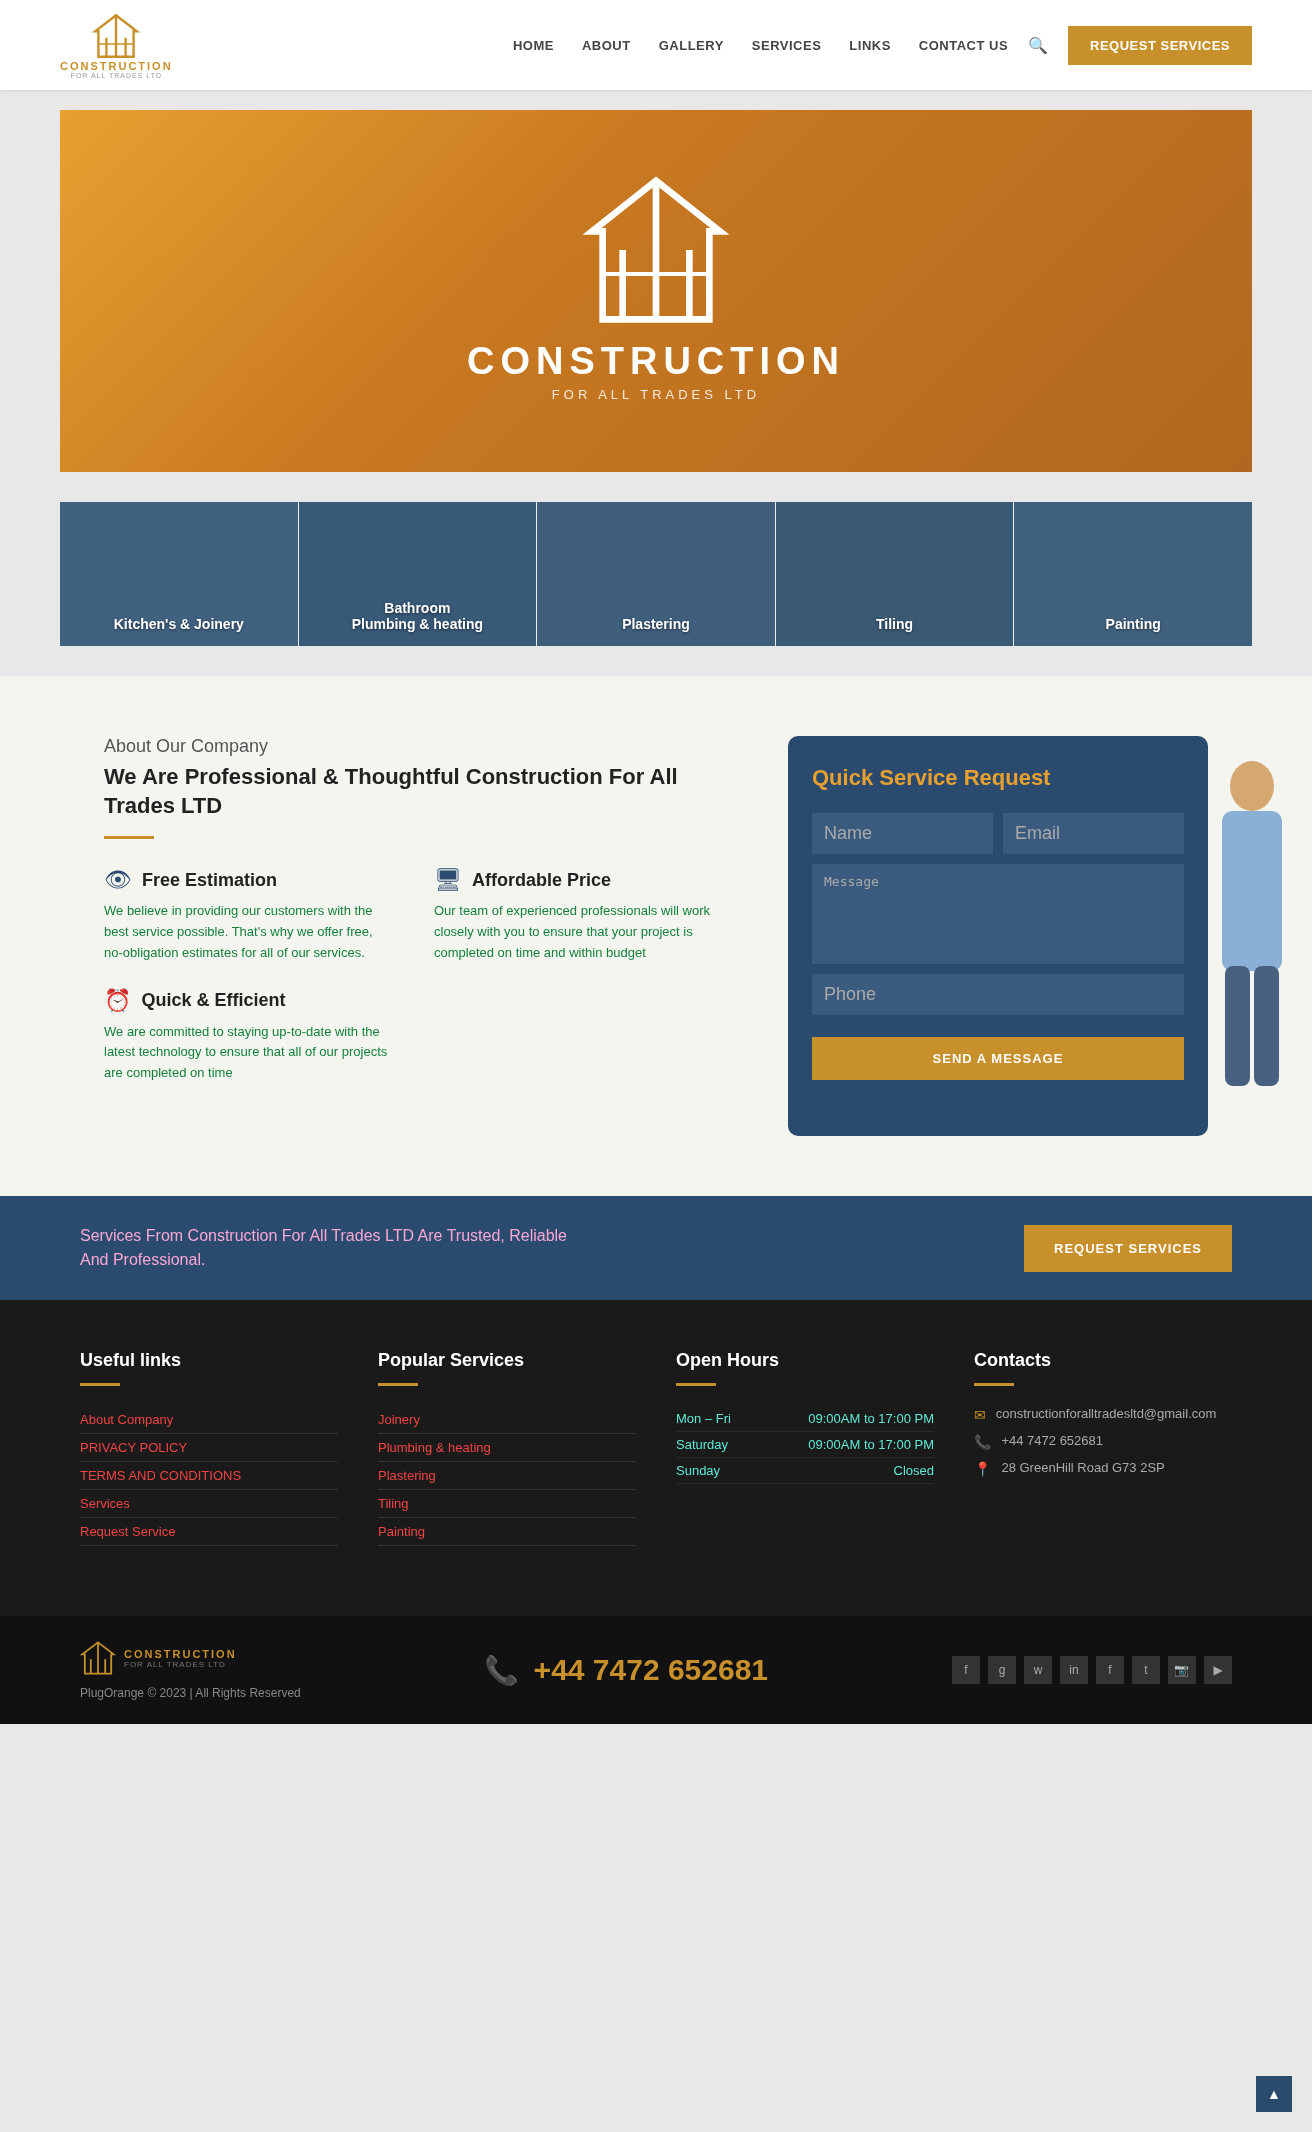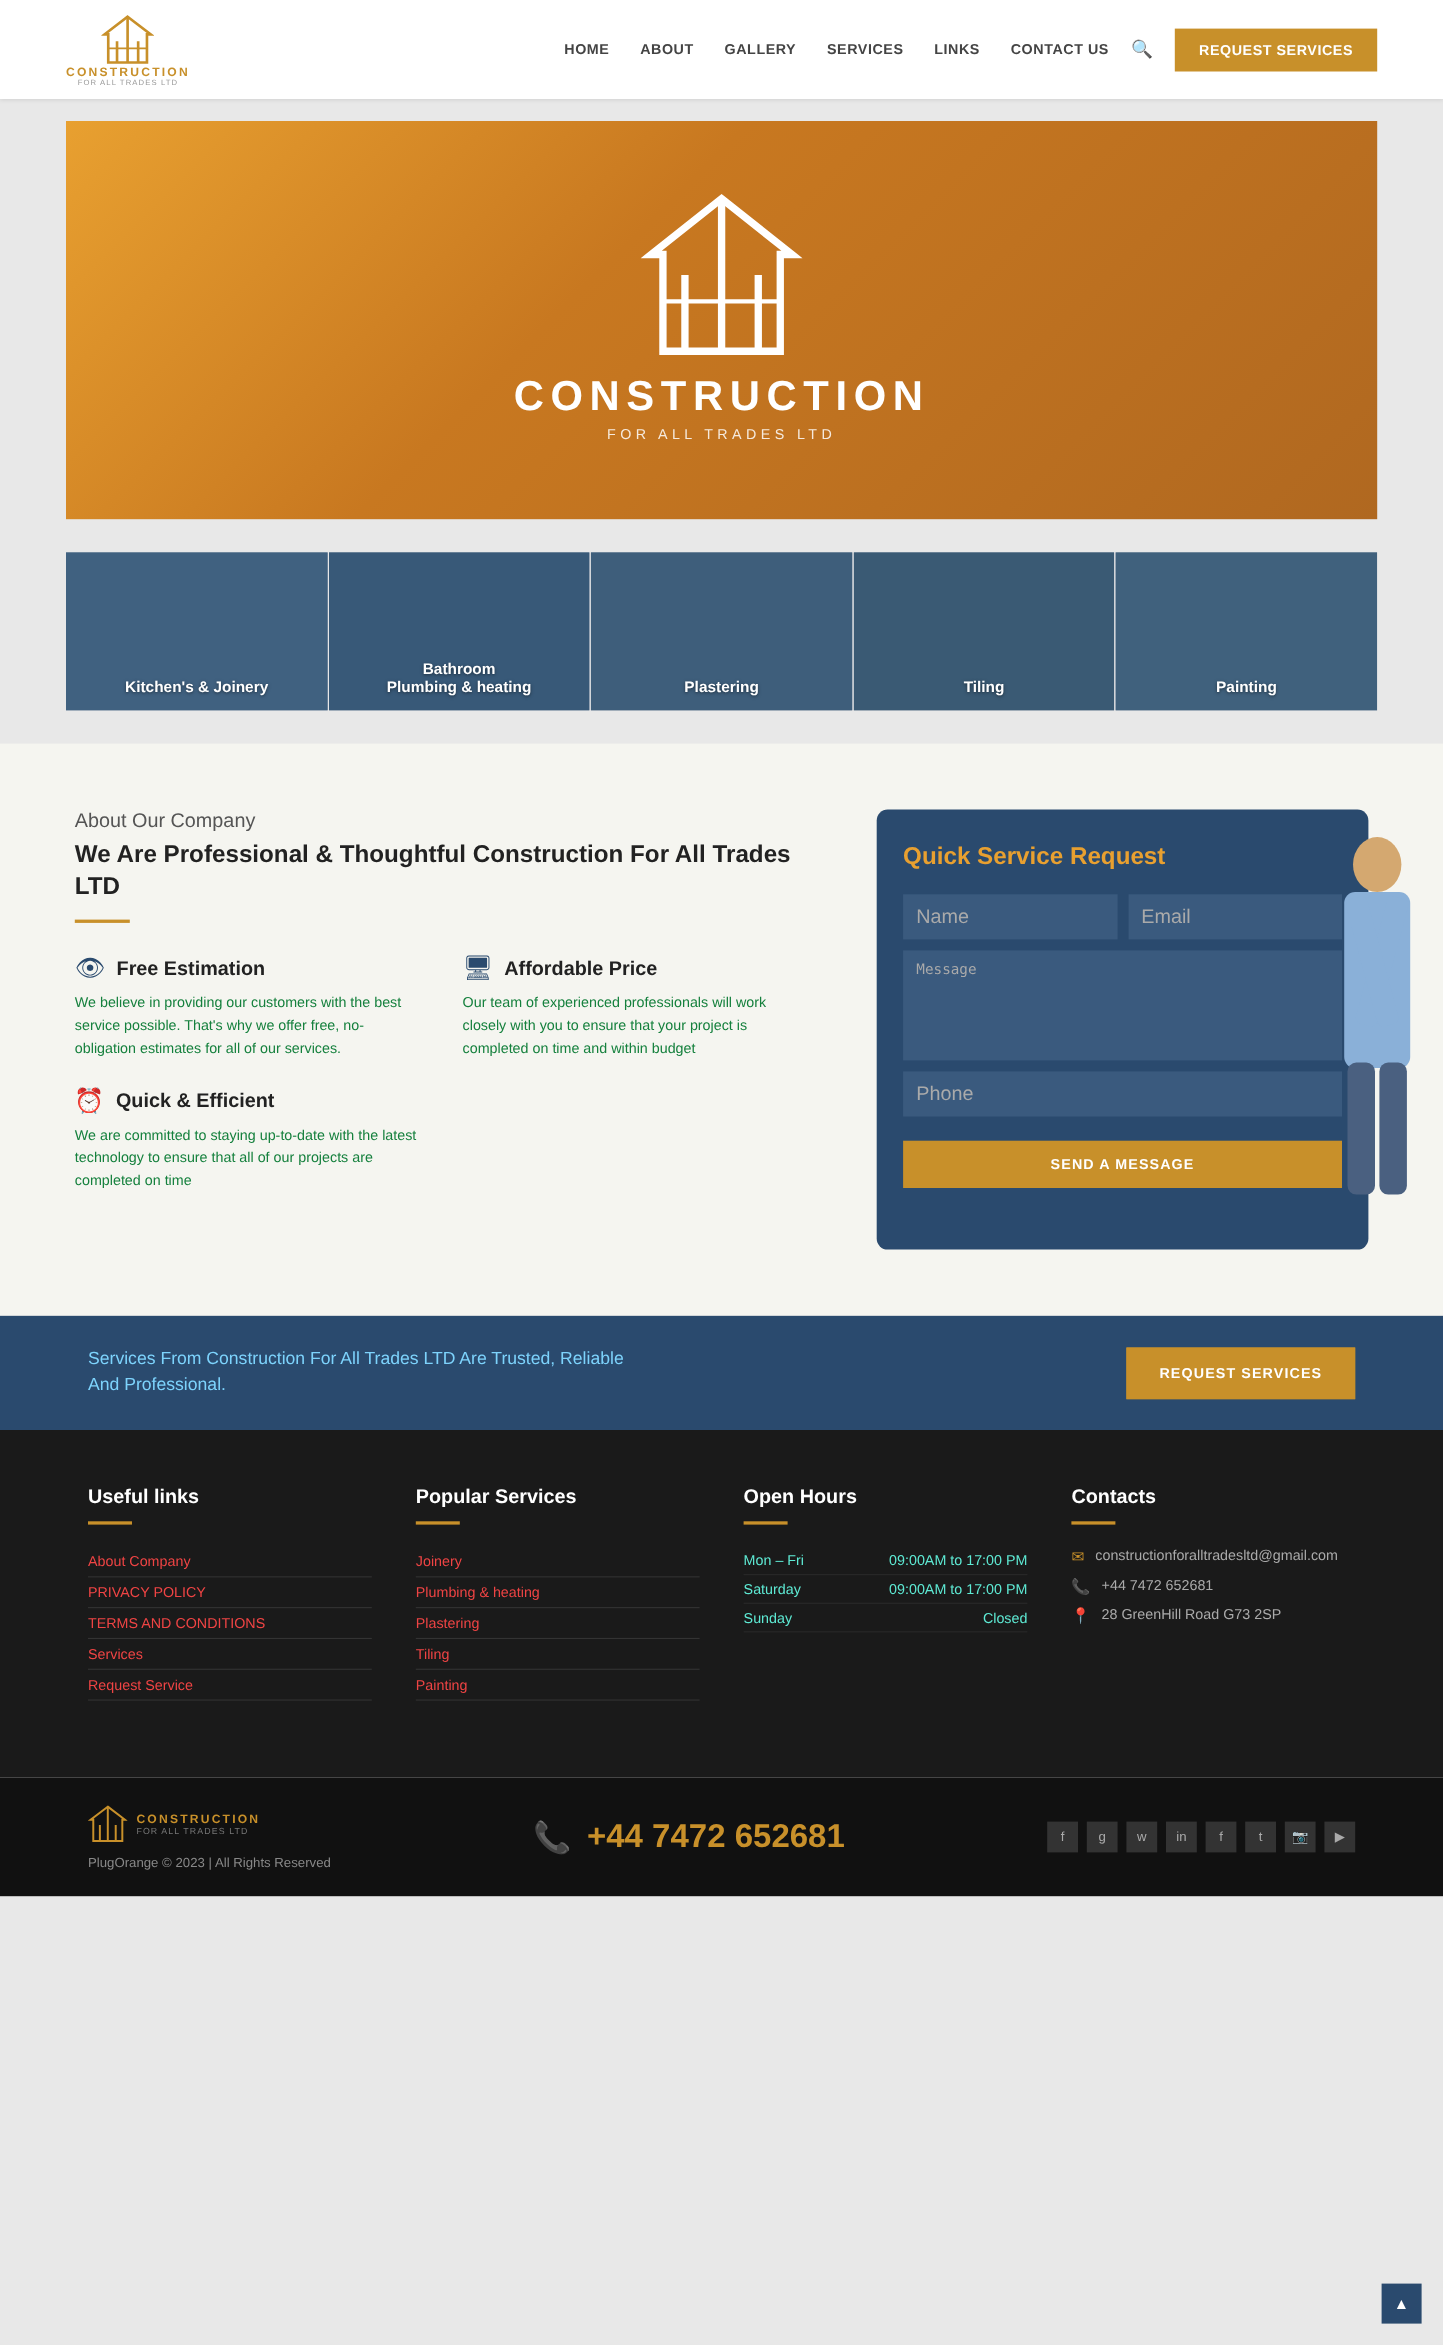--- a/index.html
+++ b/index.html
@@ -125,21 +125,21 @@
       text-align: center;
       z-index: 1;
       text-shadow: 0 1px 3px rgba(0,0,0,0.5);
     }
     .tile:not(:last-child) { border-right: 1px solid rgba(255,255,255,0.2); }
 
     
     .about-section {
       background: #f5f5f0;
       margin: 30px 0 0;
-      padding: 60px 68px;
+      padding: 60px 104px;
       display: flex;
       gap: 64px;
       position: relative;
       min-height: 520px;
     }
     .about-left {
       flex: 2;
     }
     .about-label {
       color: #555;
@@ -246,21 +246,21 @@
     
     .cta-banner {
       background: #2a4a6e;
       display: flex;
       align-items: center;
       justify-content: space-between;
       padding: 28px 80px;
       margin-top: 0;
     }
     .cta-text {
-      color: #7dd3fc;
+      color: #f9a8d4;
       font-size: 16px;
       line-height: 1.5;
       max-width: 500px;
     }
     .btn-cta {
       background: #c8902a;
       color: #fff;
       border: 2px solid #c8902a;
       padding: 14px 28px;
       font-size: 13px;

